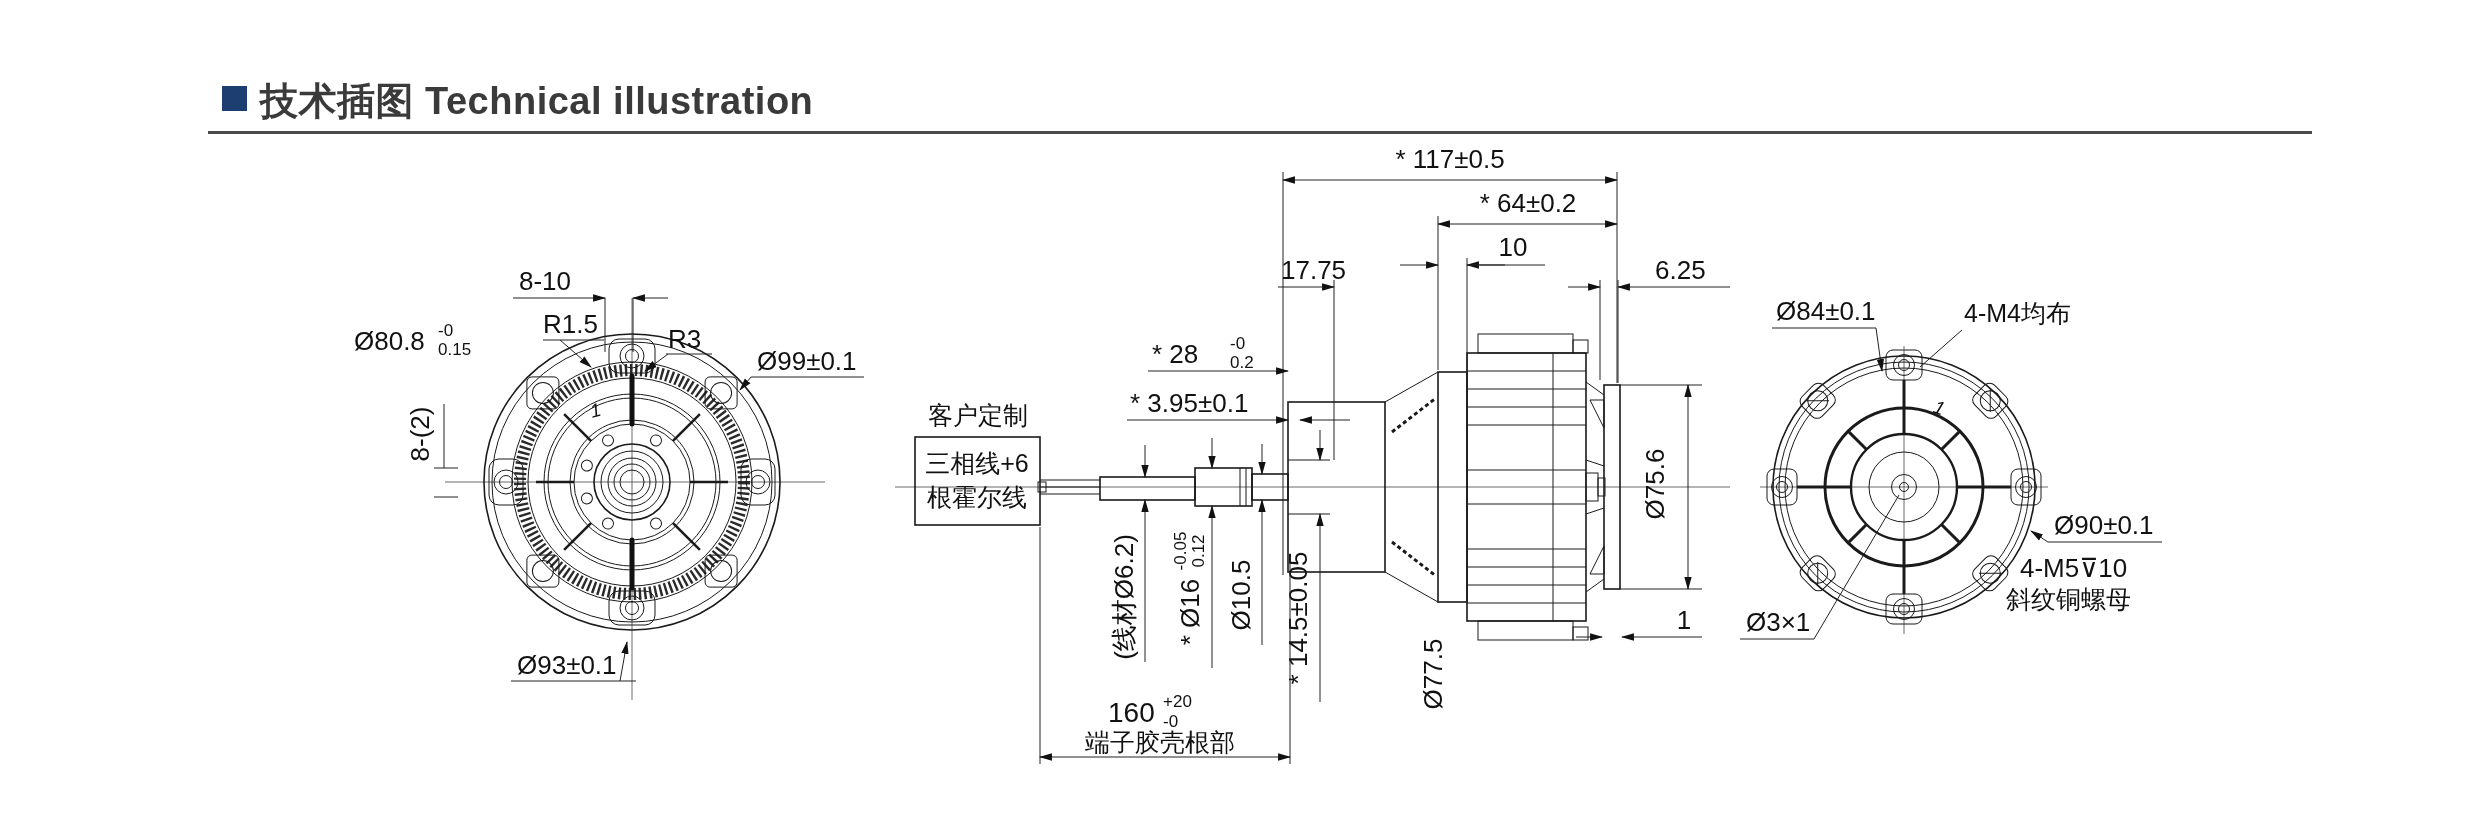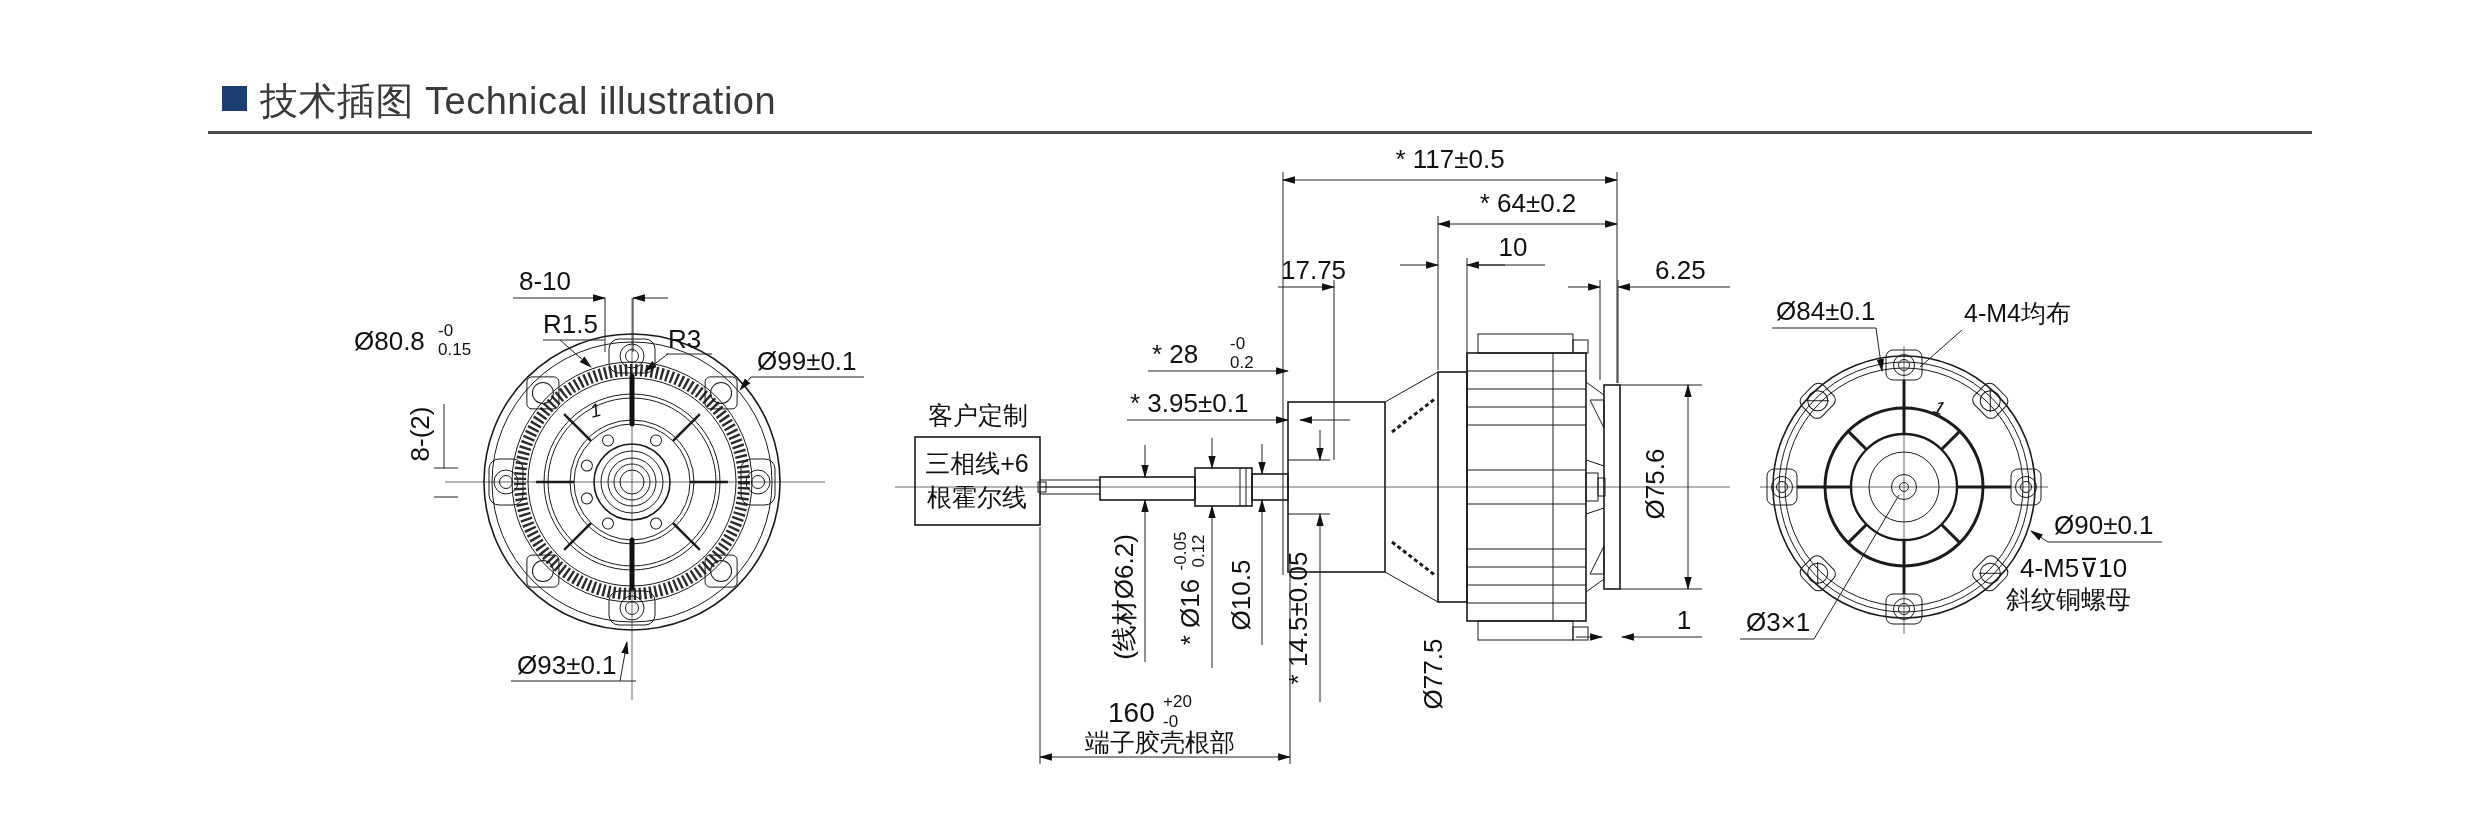--- a/index.html
+++ b/index.html
@@ -1,20 +1,20 @@
 <!DOCTYPE html>
 <html><head>
 <meta charset="utf-8">
 <style>
   html,body{margin:0;padding:0;background:#ffffff;}
   #page{position:relative;width:2481px;height:840px;background:#fff;overflow:hidden;
         font-family:"Liberation Sans","DejaVu Sans",sans-serif;}
   #hdr{position:absolute;left:0;top:0;width:2481px;height:140px;}
   #hdr .sq{position:absolute;left:222px;top:86px;width:25px;height:25px;background:#1c3e70;}
-  #hdr .ttl{position:absolute;left:260px;top:76px;font-size:38px;font-weight:normal;color:#3a3a3a;
+  #hdr .ttl{position:absolute;left:260px;top:76px;font-size:38px;font-weight:bold;color:#3a3a3a;
             letter-spacing:0.5px;white-space:nowrap;}
   #hdr .rule{position:absolute;left:208px;top:131px;width:2104px;height:3px;background:#4a4a4a;}
   svg{position:absolute;left:0;top:0;}
   .geo{stroke:#1a1a1a;fill:none;}
   .thin{stroke-width:1;}
   .med{stroke-width:1.6;}
   .thick{stroke-width:3;}
   .cl{stroke:#444;stroke-width:0.8;}
   .dim{stroke:#222;stroke-width:1;fill:none;}
   text{fill:#111;font-family:"Liberation Sans","DejaVu Sans",sans-serif;font-size:26px;}

